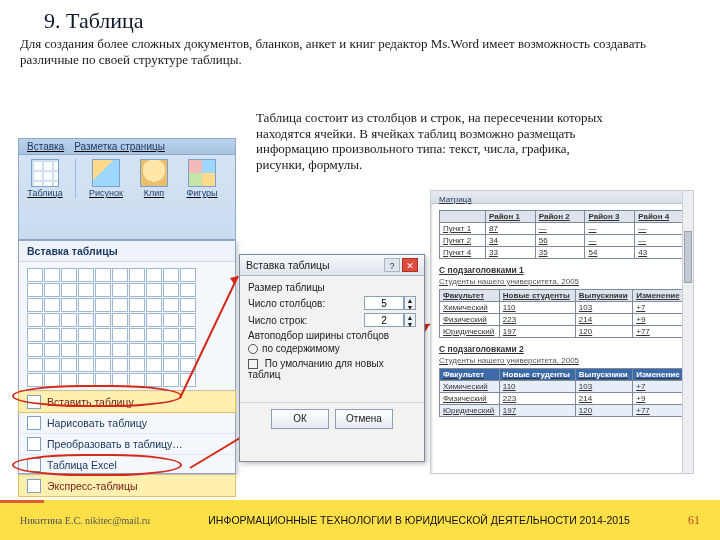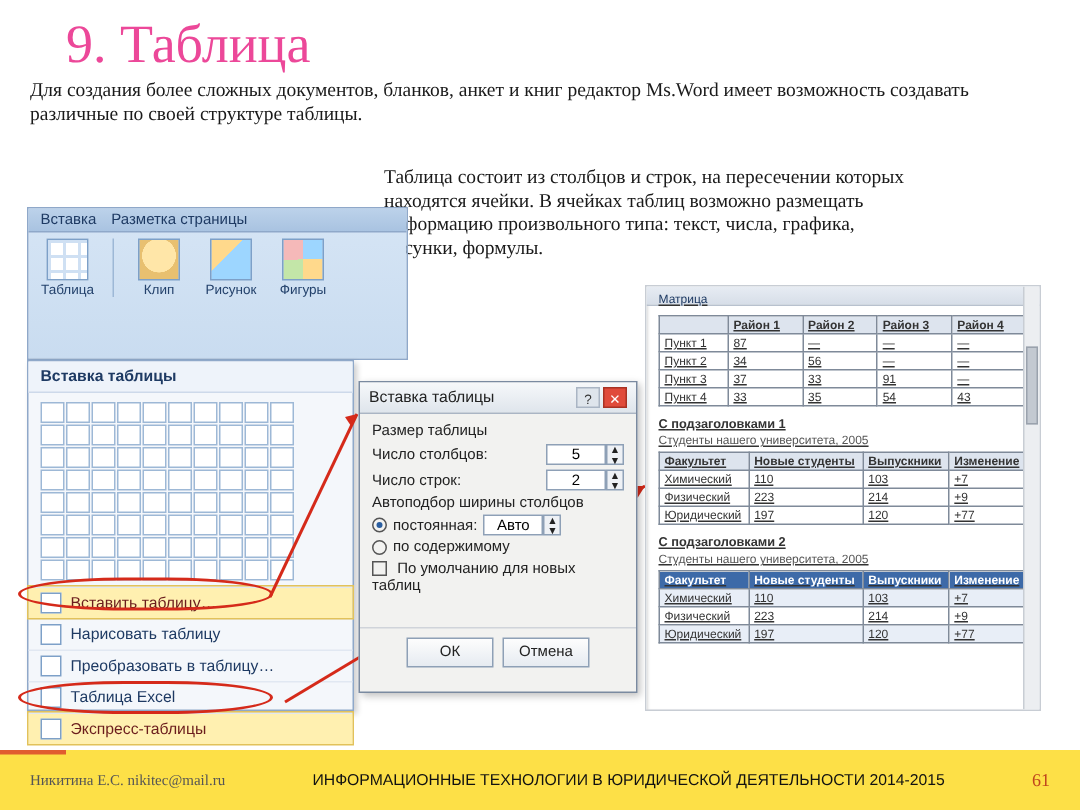--- a/index.html
+++ b/index.html
@@ -7,24 +7,24 @@
     margin: 0; padding: 0;
     width: 720px; height: 540px;
     font-family: "Segoe UI", Tahoma, sans-serif;
     font-size: 11px;
     background: #fff;
     position: relative;
     overflow: hidden;
   }
   .title {
     font-family: "Times New Roman", serif;
-    font-size: 36px;
+    font-size: 22px;
     font-weight: 400;
     margin: 8px 0 2px 44px;
-    color: #ec4899;
+    color: #0f172a;
   }
   .subtitle {
     font-family: "Times New Roman", serif;
     font-size: 13px;
     line-height: 1.25;
     margin: 0 18px 4px 20px;
     color: #1a1a1a;
   }
   .caption {
     font-family: "Times New Roman", serif;
@@ -35,24 +35,25 @@
     width: 360px;
     color: #1a1a1a;
   }
   .content {
     position: absolute; left: 18px; top: 138px;
     width: 682px; height: 338px;
   }
   
   .ribbon {
     position: absolute; left: 0; top: 0;
-    width: 254px; height: 102px;
+    width: 218px; height: 102px;
     background: linear-gradient(#d6e5f5, #c9dcf0);
     border: 1px solid #8fa8c9;
     font-size: 10px;
+    text-decoration: underline;
   }
   .ribbon-tabs {
     display: flex; gap: 10px;
     padding: 2px 8px;
     background: linear-gradient(#bcd2ea, #a9c3e1);
     border-bottom: 1px solid #8fa8c9;
     color: #1e3a63;
   }
   .ribbon-body { display: flex; padding: 4px 6px; gap: 8px; }
   .rib-btn { display: flex; flex-direction: column; align-items: center; gap: 2px; width: 40px; }
@@ -178,26 +179,26 @@
       <span>Вставка</span>
       <span>Разметка страницы</span>
     </div>
     <div class="ribbon-body">
       <div class="rib-btn">
         <div class="rib-icon tbl"></div>
         <div class="rib-lbl">Таблица</div>
       </div>
       <div class="rib-sep"></div>
       <div class="rib-btn">
+        <div class="rib-icon pic"></div>
+        <div class="rib-lbl">Рисунок</div>
+      </div>
+      <div class="rib-btn">
         <div class="rib-icon clip"></div>
         <div class="rib-lbl">Клип</div>
-      </div>
-      <div class="rib-btn">
-        <div class="rib-icon pic"></div>
-        <div class="rib-lbl">Рисунок</div>
       </div>
       <div class="rib-btn">
         <div class="rib-icon shp"></div>
         <div class="rib-lbl">Фигуры</div>
       </div>
     </div>
   </div>
 
   <div class="dropdown">
     <div class="dd-head">Вставка таблицы</div>
@@ -342,31 +343,20 @@
         <span class="spinner">
           <input value="2" style="">
           <span class="ar">
               <span>▲</span>
               <span>▼</span>
             </span>
         </span>
       </div>
       <div class="dlg-group" style="margin-top:0;">Автоподбор ширины столбцов</div>
       <div class="radio">
-        <span class="o on"></span>
-        <span>постоянная:</span>
-        <span class="spinner">
-          <input value="Авто" style="">
-          <span class="ar">
-              <span>▲</span>
-              <span>▼</span>
-            </span>
-        </span>
-      </div>
-      <div class="radio">
         <span class="o"></span>
         <span>по содержимому</span>
       </div>
       <div style="margin-top:4px;">
         <span class="chk"></span>
         <span>По умолчанию для новых таблиц</span>
       </div>
     </div>
     <div class="dlg-foot">
       <div class="btn">ОК</div>
@@ -390,27 +380,20 @@
             <td>87</td>
             <td>—</td>
             <td>—</td>
             <td>—</td>
           </tr>
           <tr>
             <td>Пункт 2</td>
             <td>34</td>
             <td>56</td>
             <td>—</td>
-            <td>—</td>
-          </tr>
-          <tr>
-            <td>Пункт 3</td>
-            <td>37</td>
-            <td>33</td>
-            <td>91</td>
             <td>—</td>
           </tr>
           <tr>
             <td>Пункт 4</td>
             <td>33</td>
             <td>35</td>
             <td>54</td>
             <td>43</td>
           </tr>
         </tbody>

